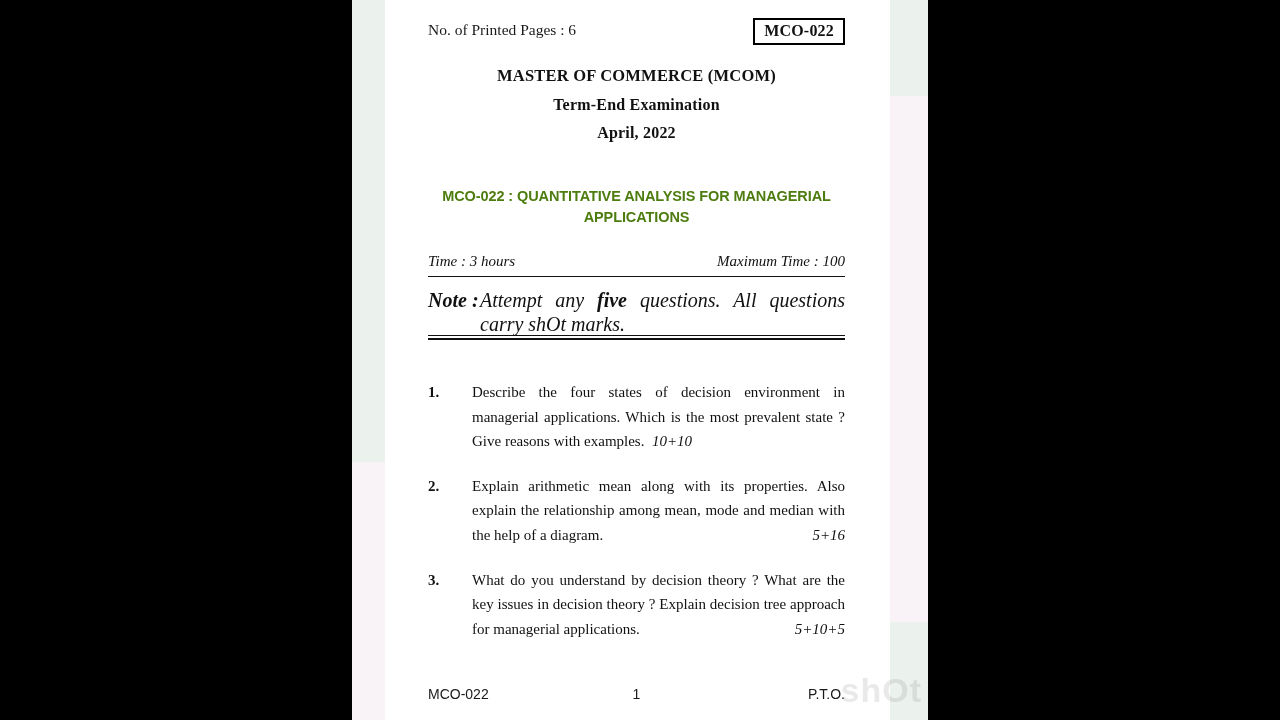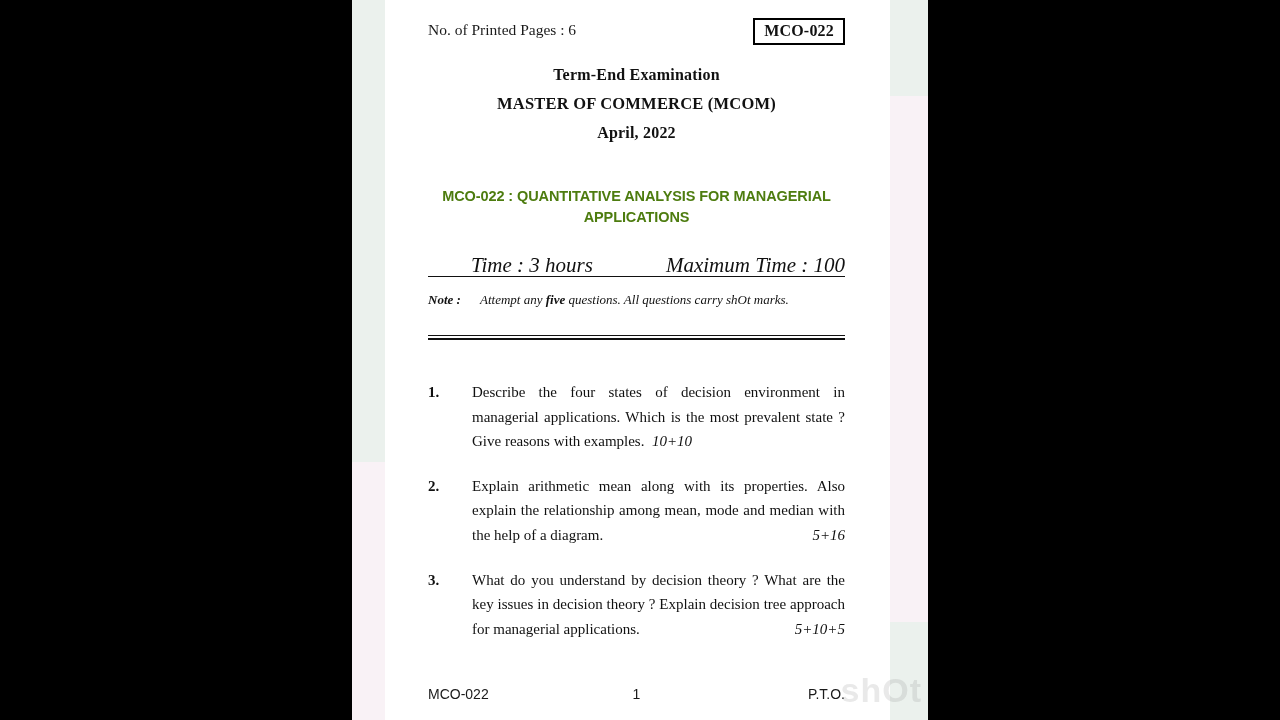--- a/index.html
+++ b/index.html
@@ -120,41 +120,40 @@
   }
 
   
   .meta-row {
     position: absolute;
     top: 253px;
     left: 0;
     right: 0;
     height: 22px;
     font-style: italic;
-    font-size: 21px;
-    font-family: "Liberation Serif", serif;
-    margin-left: 43px;
+    font-size: 15px;
+    font-family: "Liberation Serif", serif;
   }
   .meta-left { position: absolute; left: 0; top: 0; }
   .meta-right { position: absolute; right: 0; top: 0; }
 
   .rule-single {
     position: absolute;
     left: 0;
     right: 0;
     top: 276px;
     border-top: 1.6px solid #111111;
   }
   .note-block {
     position: absolute;
     top: 288px;
     left: 0;
     right: 0;
     font-style: italic;
-    font-size: 13px;
+    font-size: 20px;
     line-height: 24px;
     font-family: "Liberation Serif", serif;
   }
   .note-label {
     position: absolute;
     left: 0;
     top: 0;
     font-weight: bold;
     font-style: italic;
   }
@@ -258,22 +257,22 @@
 
     <div id="page">
       <div class="page-inner">
 
         <div class="top-row">
           <div class="printed-pages">No. of Printed Pages : 6</div>
           <div class="code-box">MCO-022</div>
         </div>
 
         <div class="title-block">
+          <div class="title-line l1">MASTER OF COMMERCE (MCOM)</div>
           <div class="title-line l2">Term-End Examination</div>
-          <div class="title-line l1">MASTER OF COMMERCE (MCOM)</div>
           <div class="title-line l3">April, 2022</div>
         </div>
 
         <div class="course-title">MCO-022 : QUANTITATIVE ANALYSIS FOR MANAGERIAL APPLICATIONS</div>
 
         <div class="meta-row">
           <span class="meta-left">Time : 3 hours</span>
           <span class="meta-right">Maximum Time : 100</span>
         </div>
 

